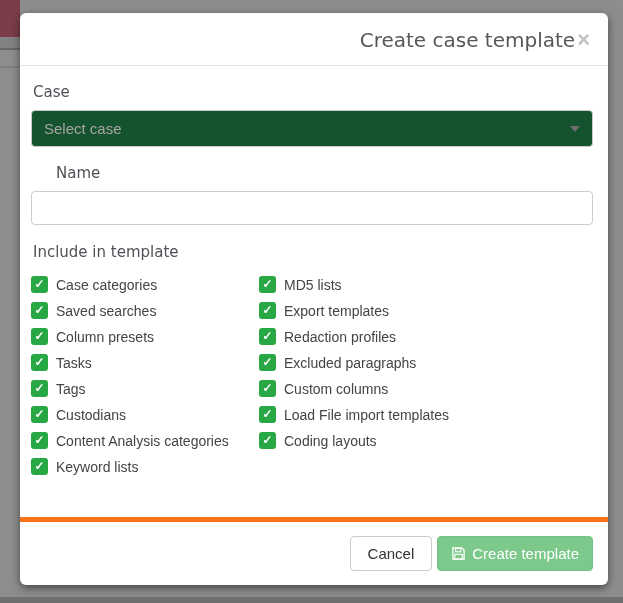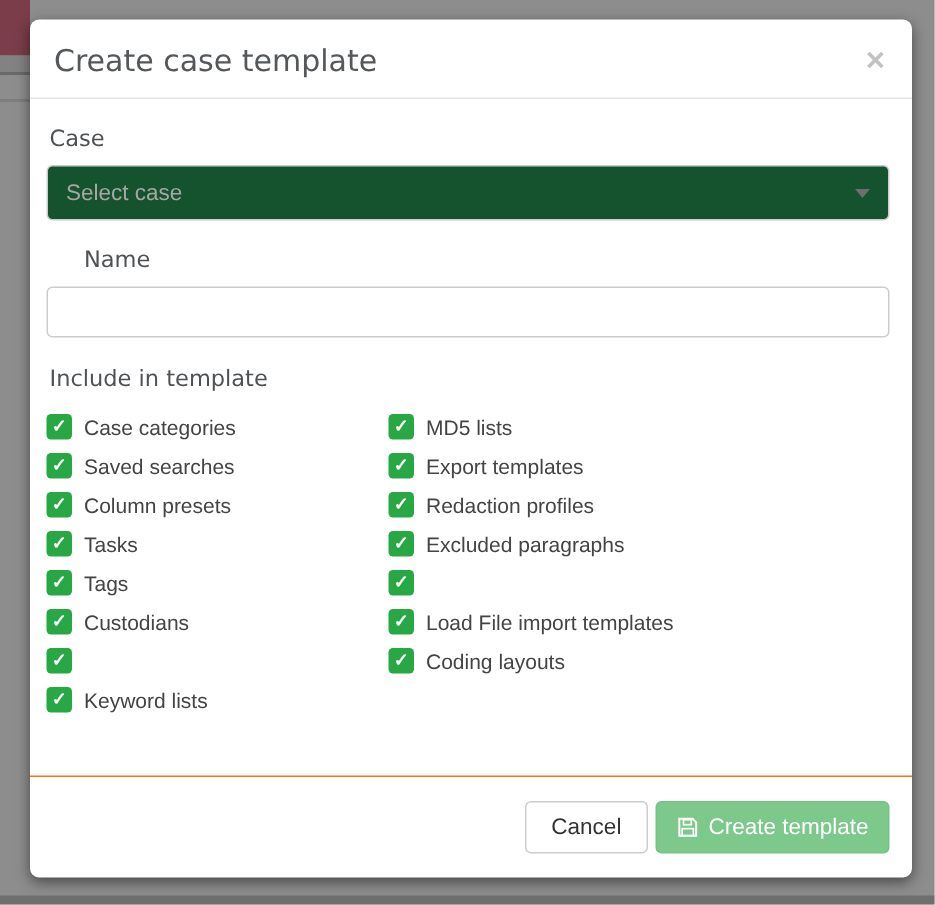--- a/index.html
+++ b/index.html
@@ -16,21 +16,21 @@
 
   .modal {
     position: absolute; left: 20px; top: 13px; width: 588px; height: 572px;
     background: #ffffff; border-radius: 6px;
     box-shadow: 0 3px 9px rgba(0,0,0,0.5);
   }
 
   .modal-header {
     padding: 15px 16px 13px 16px;
     border-bottom: 1px solid #e5e5e5;
-    display: flex; align-items: center; justify-content: space-between;
+    display: flex; align-items: center; justify-content: flex-end;
   }
   .modal-title {
     font-family: "DejaVu Sans", sans-serif;
     font-size: 20px; color: #54585b; font-weight: 400;
   }
   .close-btn {
     background: none; border: none; cursor: pointer;
     font-size: 22px; line-height: 20px; font-weight: bold; color: #c2c2c2;
     padding: 0 2px;
   }
@@ -69,21 +69,21 @@
   .check-row { display: flex; align-items: center; margin-bottom: 9px; height: 17px; cursor: pointer; }
   .checkbox {
     width: 17px; height: 17px; background: #28a745; border-radius: 3px;
     color: #fff; font-size: 12px; line-height: 17px; text-align: center;
     flex: 0 0 17px; font-weight: bold;
   }
   .check-label { margin-left: 8px; font-size: 14px; color: #444; }
 
   .modal-footer {
     position: absolute; left: 0; bottom: 0; width: 100%; height: 68px;
-    border-top: 1px solid #f97316;
+    border-top: 5px solid #f97316;
     display: flex; align-items: center; justify-content: flex-end;
     padding-right: 15px;
   }
   .btn { border-radius: 4px; font-size: 15px; cursor: pointer; height: 35px; }
   .btn-cancel {
     background: #fff; border: 1px solid #ccc; color: #333;
     padding: 0 17px; margin-right: 5px;
   }
   .btn-create {
     background: #7cc98b; border: 1px solid #74c385; color: #fff;
@@ -149,20 +149,21 @@
     <span class="check-label">Tags</span>
   </div>
 
   <div class="check-row">
     <span class="checkbox">✓</span>
     <span class="check-label">Custodians</span>
   </div>
 
   <div class="check-row">
     <span class="checkbox">✓</span>
+    <span class="check-label">Content Analysis categories</span>
   </div>
 
   <div class="check-row">
     <span class="checkbox">✓</span>
     <span class="check-label">Keyword lists</span>
   </div>
 </div>
       <div class="check-col-right">
   <div class="check-row">
     <span class="checkbox">✓</span>
@@ -179,20 +180,21 @@
     <span class="check-label">Redaction profiles</span>
   </div>
 
   <div class="check-row">
     <span class="checkbox">✓</span>
     <span class="check-label">Excluded paragraphs</span>
   </div>
 
   <div class="check-row">
     <span class="checkbox">✓</span>
+    <span class="check-label">Custom columns</span>
   </div>
 
   <div class="check-row">
     <span class="checkbox">✓</span>
     <span class="check-label">Load File import templates</span>
   </div>
 
   <div class="check-row">
     <span class="checkbox">✓</span>
     <span class="check-label">Coding layouts</span>

